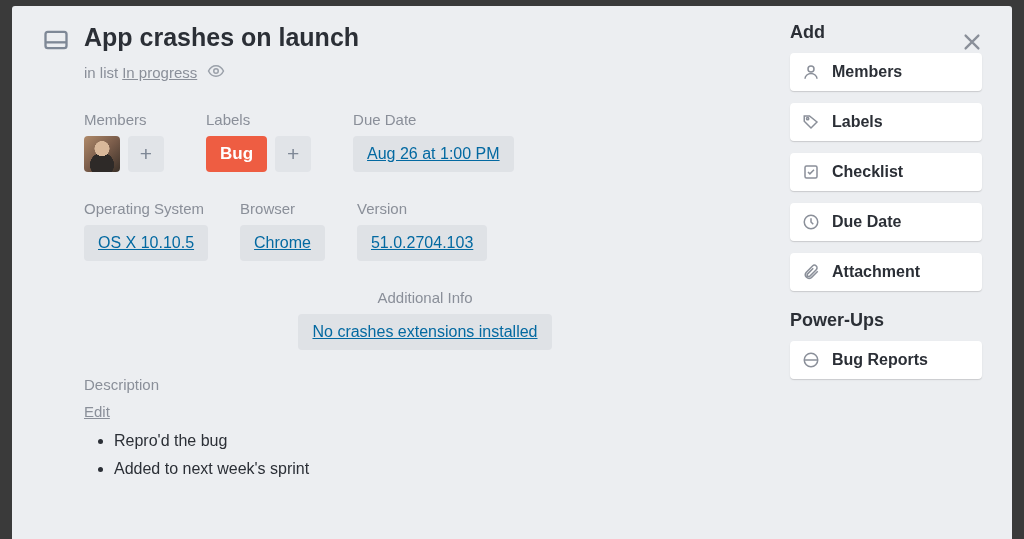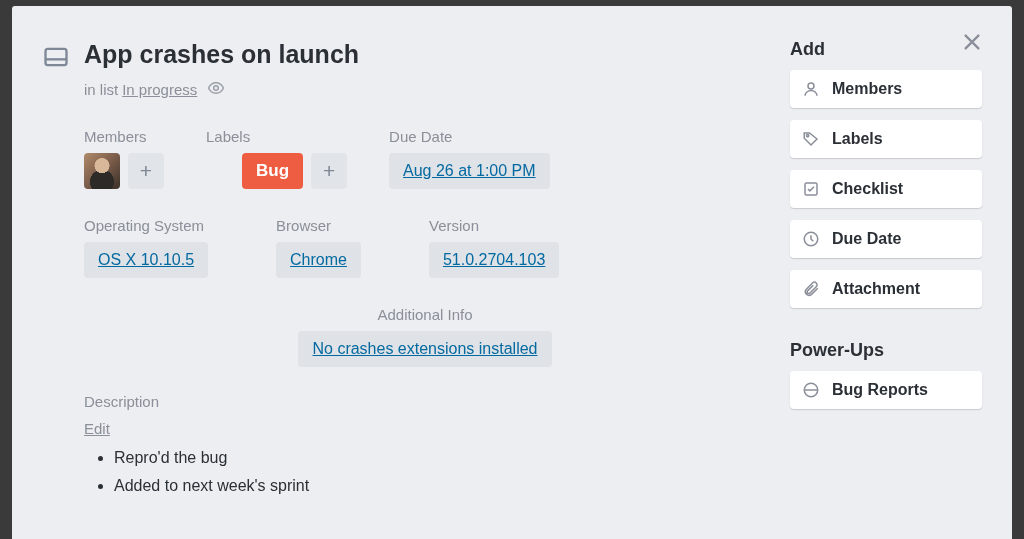--- a/index.html
+++ b/index.html
@@ -12,21 +12,21 @@
       position: relative;
     }
     .modal {
       position: absolute;
       top: 6px;
       left: 12px;
       right: 12px;
       bottom: 0;
       background: #eceef1;
       border-radius: 3px 3px 0 0;
-      padding: 33px 30px 20px 30px;
+      padding: 16px 30px 20px 30px;
       display: flex;
       gap: 28px;
     }
     .main { flex: 1; }
     .sidebar { width: 192px; }
 
     .close-btn {
       position: absolute;
       top: 22px;
       right: 26px;
@@ -109,38 +109,37 @@
     .label-tag {
       display: inline-flex;
       align-items: center;
       height: 36px;
       padding: 0 14px;
       background: #ee5d42;
       color: #fff;
       font-weight: 700;
       font-size: 17px;
       border-radius: 4px;
-      margin-left: 36px;
     }
     .chip {
       display: inline-flex;
       align-items: center;
       height: 36px;
       padding: 0 14px;
       background: #dfe2e6;
       color: #0369a1;
       font-size: 16px;
       text-decoration: underline;
       border-radius: 4px;
       cursor: pointer;
     }
 
     .data-row {
       display: flex;
-      gap: 68px;
+      gap: 32px;
       margin-top: 28px;
       margin-left: 42px;
     }
 
     .add-info { margin-top: 28px; margin-left: 46px; text-align: center; }
 
     .desc-block { margin-top: 26px; margin-left: 42px; }
     .desc-heading {
       font-size: 15px;
       color: #8a8f99;
@@ -180,21 +179,21 @@
       align-items: center;
       gap: 12px;
       font-size: 16px;
       font-weight: 600;
       color: #2b2f36;
       cursor: pointer;
       margin-bottom: 12px;
       text-align: left;
     }
     .side-btn svg { color: #8a8f99; flex-shrink: 0; }
-    .side-group2 { margin-top: 32px; }
+    .side-group2 { margin-top: 19px; }
   </style>
 </head>
 <body>
 
 <div class="modal">
 
   <div class="close-btn">
     <svg width="22" height="22" viewBox="0 0 24 24" fill="none" stroke="currentColor" stroke-width="2.5" stroke-linecap="round">
         <path d="M5 5l14 14M19 5L5 19"></path>
       </svg>

